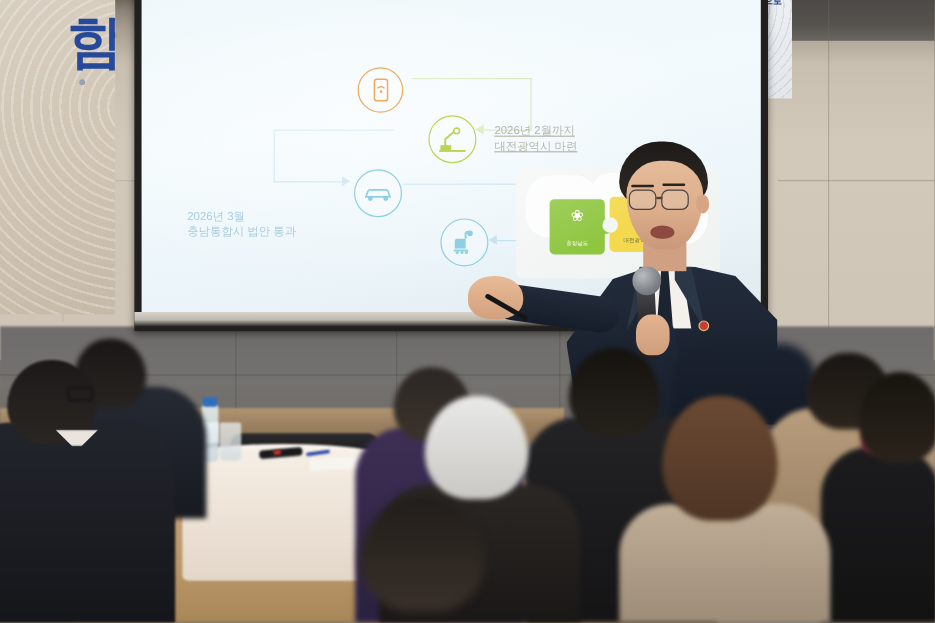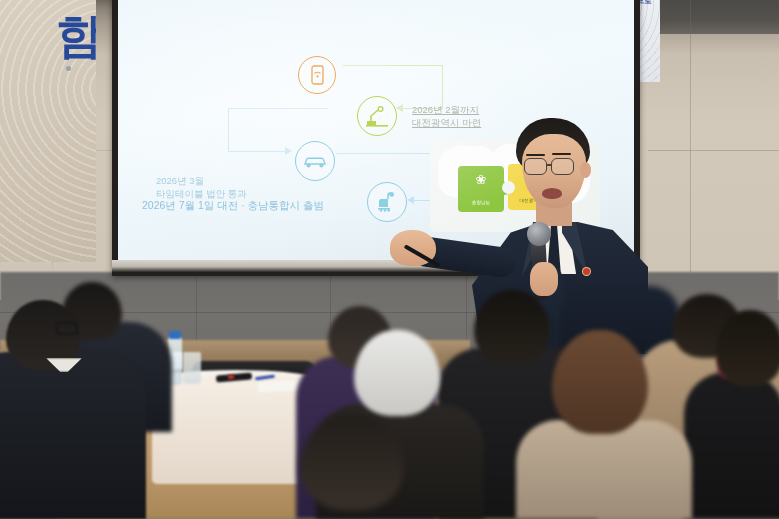--- a/index.html
+++ b/index.html
@@ -355,23 +355,22 @@
   <div class="screen-glow"></div>
   <div class="screen-bottom-bar"></div>
 
 
   <div class="lbl lbl-2">
     <div>2026년 2월까지</div>
     <div>대전광역시 마련</div>
   </div>
   <div class="lbl lbl-3">
     <div>2026년 3월</div>
-    <div>타임테이블 법안 통과</div>
-  </div>
-  <div class="lbl lbl-4">2026년 7월 1일 대전 · 충남통합시 출범</div>
+    <div>충남통합시 법안 통과</div>
+  </div>
 
   <div class="icon-circ ic-phone">
     <svg width="13" height="20" viewBox="0 0 13 20">
       <rect x="1" y="1" width="11" height="18" rx="2" fill="none" stroke="#f0a95e" stroke-width="1.3"></rect>
       <path d="M3.5 8.5 Q6.5 6 9.5 8.5" fill="none" stroke="#f0a95e" stroke-width="1.1"></path>
       <circle cx="6.5" cy="11.4" r="1.1" fill="#f0a95e"></circle>
     </svg>
   </div>
   <div class="icon-circ ic-robot">
     <svg width="24" height="22" viewBox="0 0 24 22">

